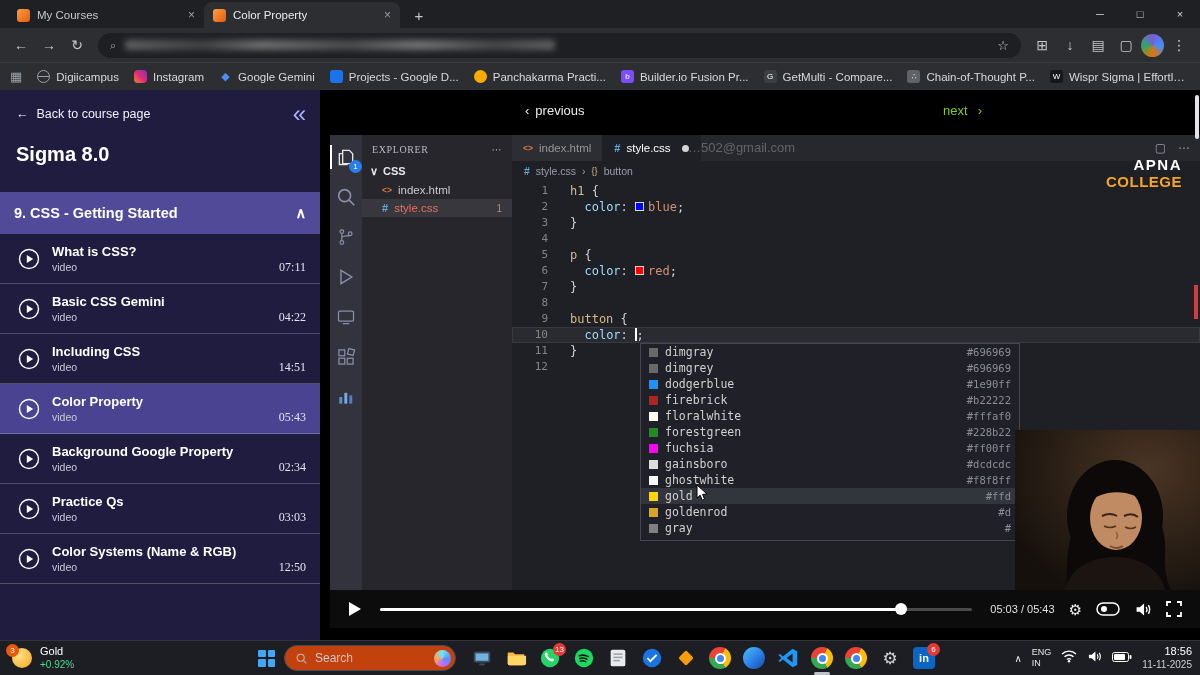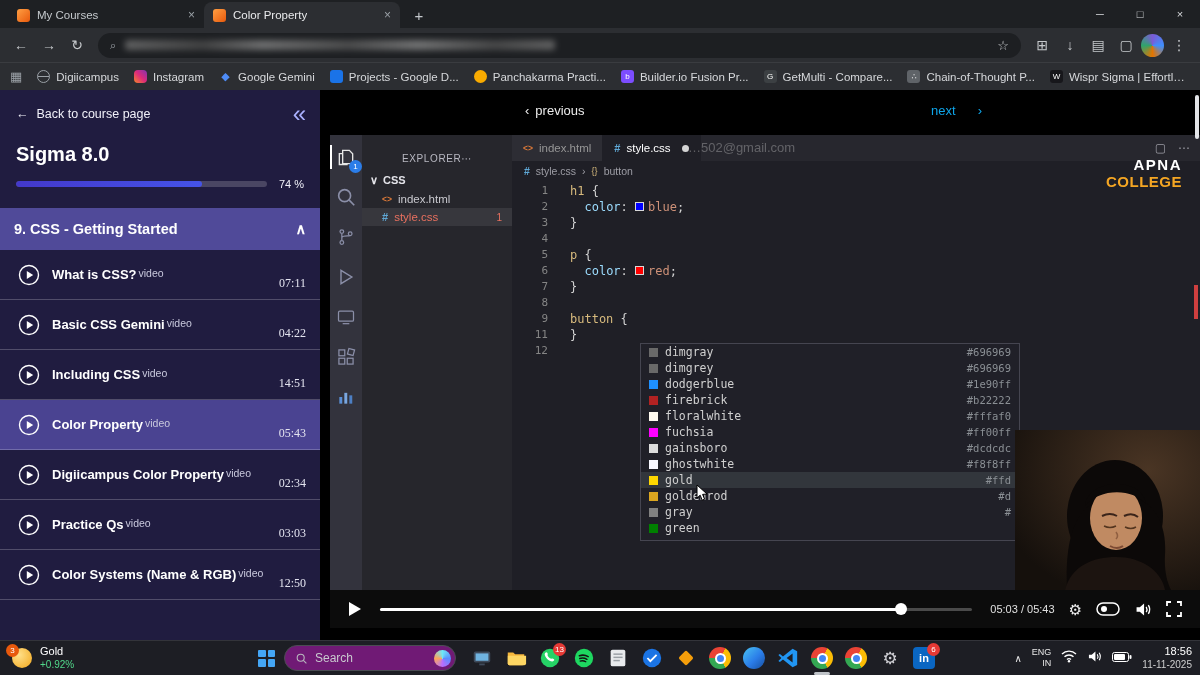--- a/index.html
+++ b/index.html
@@ -61,43 +61,43 @@
   .course-title{font-size:20px;font-weight:700;padding:20px 16px 8px;}
   .prog-row{display:flex;align-items:center;gap:12px;padding:4px 16px 0;}
   .prog-track{flex:1;height:6px;background:#4a4663;border-radius:3px;overflow:hidden;}
   .prog-fill{height:100%;background:linear-gradient(90deg,#4338ca,#4553e8);border-radius:3px;}
   .prog-label{font-size:11px;color:#f0f0f8;}
   .section-head{margin-top:18px;background:#504a99;padding:13px 14px;display:flex;
     justify-content:space-between;align-items:center;font-size:14.5px;font-weight:600;}
   .lesson{height:50px;display:flex;align-items:center;gap:12px;padding:0 14px 0 18px;
     border-bottom:1px solid rgba(255,255,255,.22);}
   .lesson.active{background:#4a4391;}
-  .lmeta{display:flex;flex-direction:row;gap:2px;min-width:0;}
+  .lmeta{display:flex;flex-direction:column;gap:2px;min-width:0;}
   .lt1{font-size:13px;font-weight:600;white-space:nowrap;}
   .lt2{font-size:10.5px;color:#c9c9dd;}
   .ldur{margin-left:auto;font-size:12px;color:#e3e3ef;align-self:flex-end;padding-bottom:8px;font-family:Liberation Serif, serif;}
   .play{flex:none;display:flex;}
 
   
   .main{flex:1;position:relative;background:#000;}
   .lesson-nav{position:absolute;left:0;top:0;right:0;height:45px;}
   .lnav-prev{position:absolute;left:205px;top:13px;font-size:13px;color:#ececec;display:flex;gap:6px;}
-  .lnav-next{position:absolute;right:218px;top:13px;font-size:13px;color:#0ea5e9;display:flex;gap:22px;}
+  .lnav-next{position:absolute;right:218px;top:13px;font-size:13px;color:#84cc16;display:flex;gap:10px;}
 
   .video-frame{position:absolute;left:10px;top:45px;width:870px;height:455px;background:#1f1f26;overflow:hidden;}
   .actbar{position:absolute;left:0;top:0;width:32px;height:100%;background:#33333d;
     display:flex;flex-direction:column;align-items:center;padding-top:10px;gap:16px;}
   .act-ic{position:relative;width:24px;height:24px;display:flex;align-items:center;justify-content:center;}
   .act-ic.first::before{content:"";position:absolute;left:-4px;top:0;width:2px;height:24px;background:#fff;}
   .act-badge{position:absolute;right:-4px;bottom:-4px;background:#2b7de9;color:#fff;font-size:8px;
     min-width:13px;height:13px;border-radius:7px;display:flex;align-items:center;justify-content:center;}
   .explorer{position:absolute;left:32px;top:0;width:150px;height:100%;background:#26262c;
     font-size:11px;color:#c9c9cf;}
-  .exp-head{display:flex;justify-content:center;align-items:center;padding:18px 10px 7px;
-    font-size:10px;letter-spacing:.6px;color:#b8b8c2;}
+  .exp-head{display:flex;justify-content:space-between;align-items:center;padding:9px 10px 7px;
+    font-size:10px;letter-spacing:.6px;color:#b8b8c2;font-family:Liberation Serif, serif;}
   .exp-folder{display:flex;gap:5px;padding:3px 8px;font-weight:700;font-size:11px;color:#e4e4ea;}
   .exp-file{display:flex;align-items:center;gap:6px;padding:3px 8px 3px 20px;font-size:11.5px;}
   .exp-file.sel{background:#37373d;}
   .fi-html{color:#e07b39;font-size:8.5px;font-weight:700;}
   .fi-css{color:#5fa8d6;font-weight:700;font-size:11px;}
   .err-name{color:#e8705f;}
   .err-count{margin-left:auto;color:#e8705f;font-size:10px;padding-right:2px;}
   .editor{position:absolute;left:182px;top:0;right:0;height:100%;background:#1f1f26;}
   .tabsrow{height:26px;background:#27272e;display:flex;align-items:stretch;position:relative;}
   .etab{display:flex;align-items:center;gap:6px;padding:0 11px;font-size:11.5px;color:#969696;
@@ -146,41 +146,41 @@
   .tb-widget{position:absolute;left:0;top:0;height:100%;display:flex;align-items:center;gap:8px;padding:0 12px;}
   .coin{width:20px;height:20px;border-radius:50%;background:radial-gradient(circle at 35% 35%,#ffe08a,#f2a71b);position:relative;flex:none;}
   .coin-badge{position:absolute;top:-4px;left:-6px;background:#e8590c;color:#fff;font-size:8px;
     min-width:13px;height:13px;border-radius:7px;display:flex;align-items:center;justify-content:center;}
   .tbw-text{display:flex;flex-direction:column;line-height:1.2;}
   .tbw-title{font-size:11px;color:#fff;}
   .tbw-change{font-size:10px;color:#51d88a;}
   .tb-center{position:absolute;left:258px;top:0;height:100%;display:flex;align-items:center;gap:9px;}
   .start-ic{width:17px;height:17px;display:grid;grid-template-columns:1fr 1fr;gap:2px;}
   .start-ic i{background:#44a6f5;border-radius:1px;}
-  .tb-search{width:172px;height:26px;border-radius:13px;background:#701a75;border:1px solid #4a4c52;
+  .tb-search{width:172px;height:26px;border-radius:13px;background:#c2410c;border:1px solid #4a4c52;
     display:flex;align-items:center;gap:7px;padding:0 4px 0 10px;color:#c9c9cf;font-size:12px;}
   .pill-ic{width:17px;height:17px;border-radius:50%;margin-left:auto;
     background:conic-gradient(#6ee7f8,#5b8cfe,#b86efc,#fca45d,#6ee7f8);}
   .tb-apps{display:flex;align-items:flex-end;}
   .tb-app{width:34px;height:35px;display:flex;align-items:center;justify-content:center;position:relative;}
   .tb-app.open::after{content:"";position:absolute;bottom:1px;left:50%;transform:translateX(-50%);
     width:16px;height:3px;border-radius:2px;background:#bfc3c8;}
   .tb-badge{position:absolute;top:2px;right:1px;background:#e53935;color:#fff;font-size:8px;
     min-width:13px;height:13px;border-radius:7px;display:flex;align-items:center;justify-content:center;}
   .chrome-ic{position:relative;width:22px;height:22px;border-radius:50%;display:block;
     background:conic-gradient(from 30deg,#fbbc05 0 120deg,#34a853 120deg 240deg,#ea4335 240deg 360deg);}
   .chrome-hub{position:absolute;inset:5.5px;background:#4285f4;border:2px solid #fff;border-radius:50%;}
   .edge-ic{width:22px;height:22px;border-radius:50%;display:block;
     background:linear-gradient(135deg,#49c3f2 0%,#2b7de9 55%,#174f9e 100%);}
   .gear-glyph{color:#cfcfd4;font-size:17px;line-height:1;}
   .li-ic{background:#0a66c2;color:#fff;font-weight:700;border-radius:4px;width:22px;height:22px;
     display:flex;align-items:center;justify-content:center;font-size:11px;}
   .tb-tray{position:absolute;right:8px;top:0;height:100%;display:flex;align-items:center;gap:10px;}
   .tray-chev{font-size:10px;color:#e8e8e8;}
-  .tray-lang{display:flex;flex-direction:column;font-size:9px;line-height:1.25;text-align:right;color:#e8e8e8;}
+  .tray-lang{display:flex;flex-direction:column;font-size:9px;line-height:1.25;text-align:left;color:#e8e8e8;}
   .tray-clock{display:flex;flex-direction:column;align-items:flex-end;line-height:1.25;}
   .tray-time{font-size:11px;} .tray-date{font-size:10px;color:#cfcfcf;}
 </style>
 </head>
 <body>
 
 <div class="screen">
 
   <div class="tabstrip">
     <div class="tab">
@@ -268,26 +268,20 @@
 
     <aside class="sidebar">
       <div class="side-head">
         <span class="back">
           <span>←</span>
           <span>Back to course page</span>
         </span>
         <span class="collapse">«</span>
       </div>
       <div class="course-title">Sigma 8.0</div>
-      <div class="prog-row">
-        <div class="prog-track">
-          <div class="prog-fill" style="width: 74%;"></div>
-        </div>
-        <span class="prog-label">74 %</span>
-      </div>
       <div class="section-head">
         <span>9. CSS - Getting Started</span>
         <span>∧</span>
       </div>
       <div>
           <div class="lesson">
             <span class="play">
               <svg width="22" height="22" viewBox="0 0 22 22">
                 <circle cx="11" cy="11" r="9.5" fill="none" stroke="#fff" stroke-width="1.4"></circle>
                 <path d="M8.8 7 L15.2 11 L8.8 15 Z" fill="#fff"></path>
@@ -339,21 +333,21 @@
             <span class="ldur">05:43</span>
           </div>
           <div class="lesson">
             <span class="play">
               <svg width="22" height="22" viewBox="0 0 22 22">
                 <circle cx="11" cy="11" r="9.5" fill="none" stroke="#fff" stroke-width="1.4"></circle>
                 <path d="M8.8 7 L15.2 11 L8.8 15 Z" fill="#fff"></path>
               </svg>
             </span>
             <span class="lmeta">
-              <span class="lt1">Digiicampus Color Property</span>
+              <span class="lt1">Background Google Property</span>
               <span class="lt2">video</span>
             </span>
             <span class="ldur">02:34</span>
           </div>
           <div class="lesson">
             <span class="play">
               <svg width="22" height="22" viewBox="0 0 22 22">
                 <circle cx="11" cy="11" r="9.5" fill="none" stroke="#fff" stroke-width="1.4"></circle>
                 <path d="M8.8 7 L15.2 11 L8.8 15 Z" fill="#fff"></path>
               </svg>
@@ -517,20 +511,24 @@
                 <span class="lt"><span class="t-pln">}</span></span>
               </div>
               <div class="code-row">
                 <span class="ln">8</span>
                 <span class="lt"></span>
               </div>
               <div class="code-row">
                 <span class="ln">9</span>
                 <span class="lt"><span class="t-sel">button</span><span class="t-pln"> {</span></span>
               </div>
+              <div class="code-row cur">
+                <span class="ln">10</span>
+                <span class="lt"><span class="t-pln">  </span><span class="t-prop">color</span><span class="t-pln">: </span><span class="caret"></span><span class="t-pln">;</span></span>
+              </div>
               <div class="code-row">
                 <span class="ln">11</span>
                 <span class="lt"><span class="t-pln">}</span></span>
               </div>
               <div class="code-row">
                 <span class="ln">12</span>
                 <span class="lt"></span>
               </div>
             </div>
           <div class="suggest">
@@ -552,20 +550,25 @@
                 </div>
                 <div class="sug-row">
                   <span class="sug-sw" style="background: rgb(178, 34, 34);"></span>
                   <span class="sug-nm">firebrick</span>
                   <span class="sug-hx">#b22222</span>
                 </div>
                 <div class="sug-row">
                   <span class="sug-sw" style="background: rgb(255, 250, 240);"></span>
                   <span class="sug-nm">floralwhite</span>
                   <span class="sug-hx">#fffaf0</span>
+                </div>
+                <div class="sug-row">
+                  <span class="sug-sw" style="background: rgb(34, 139, 34);"></span>
+                  <span class="sug-nm">forestgreen</span>
+                  <span class="sug-hx">#228b22</span>
                 </div>
                 <div class="sug-row">
                   <span class="sug-sw" style="background: rgb(255, 0, 255);"></span>
                   <span class="sug-nm">fuchsia</span>
                   <span class="sug-hx">#ff00ff</span>
                 </div>
                 <div class="sug-row">
                   <span class="sug-sw" style="background: rgb(220, 220, 220);"></span>
                   <span class="sug-nm">gainsboro</span>
                   <span class="sug-hx">#dcdcdc</span>

